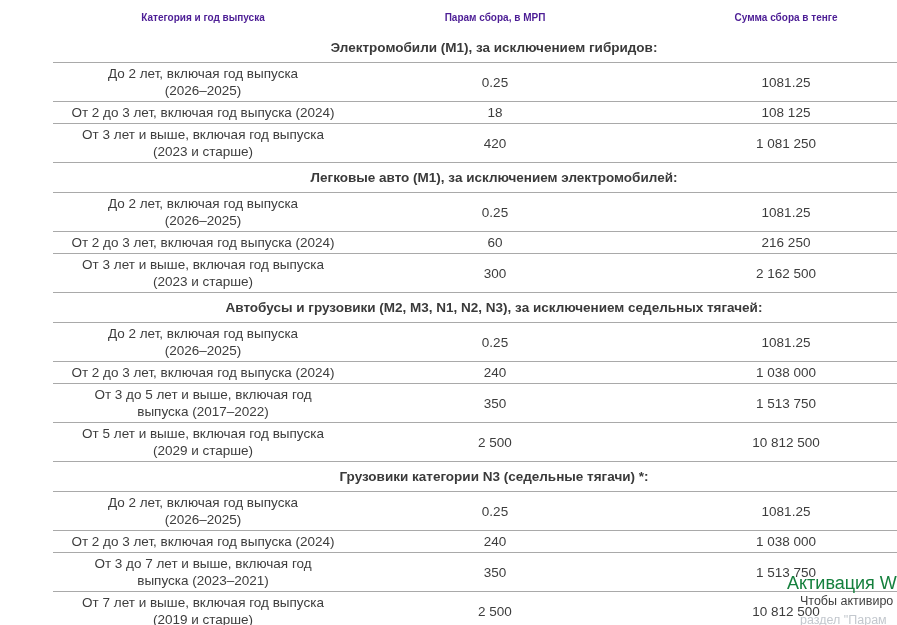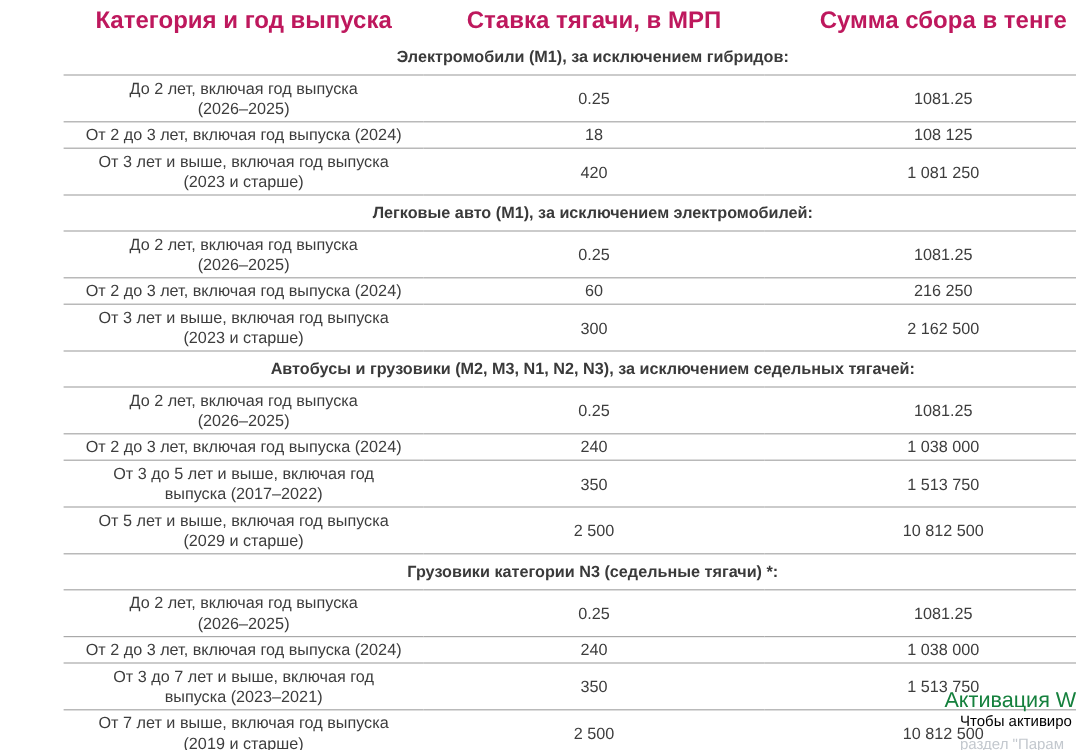--- a/index.html
+++ b/index.html
@@ -13,23 +13,23 @@
     color: #3d3d3d;
   }
   table.fees {
     border-collapse: collapse;
     table-layout: fixed;
     width: 882px;
     margin-left: 53px;
   }
   table.fees th {
     font-weight: bold;
-    font-size: 20px;
+    font-size: 10px;
     line-height: 17px;
-    color: #be185d;
+    color: #4c1d95;
     text-align: center;
     padding: 9px 0 7px 0;
     border: none;
   }
   table.fees td {
     font-size: 13.5px;
     line-height: 17px;
     text-align: center;
     vertical-align: middle;
     border-bottom: 1px solid #a9a9a9;
@@ -42,36 +42,36 @@
   tr.data-row td {
     padding: 2px 0;
     white-space: pre-line;
   }
   .watermark-line {
     position: absolute;
     white-space: nowrap;
     pointer-events: none;
   }
   .wm-1 { top: 573px; left: 787px; font-size: 18px;   color: #15803d; }
-  .wm-2 { top: 594px; left: 800px; font-size: 12.5px; color: #000000; }
+  .wm-2 { top: 594px; left: 800px; font-size: 12.5px; color: #404040; }
   .wm-3 { top: 613px; left: 800px; font-size: 12.5px; color: #c3c8ce; }
 </style>
 </head>
 <body>
 
 <table class="fees">
   <colgroup>
     <col style="width:300px">
     <col style="width:284px">
     <col style="width:298px">
   </colgroup>
   <thead>
     <tr>
       <th>Категория и год выпуска</th>
-      <th>Ставка тягачи, в МРП</th>
+      <th>Парам сбора, в МРП</th>
       <th>Сумма сбора в тенге</th>
     </tr>
   </thead>
   <tbody id="table-body">
       <tr class="section-row">
         <td colspan="3">Электромобили (M1), за исключением гибридов:</td>
       </tr>
       <tr class="data-row">
         <td>До 2 лет, включая год выпуска
 (2026–2025)</td>

